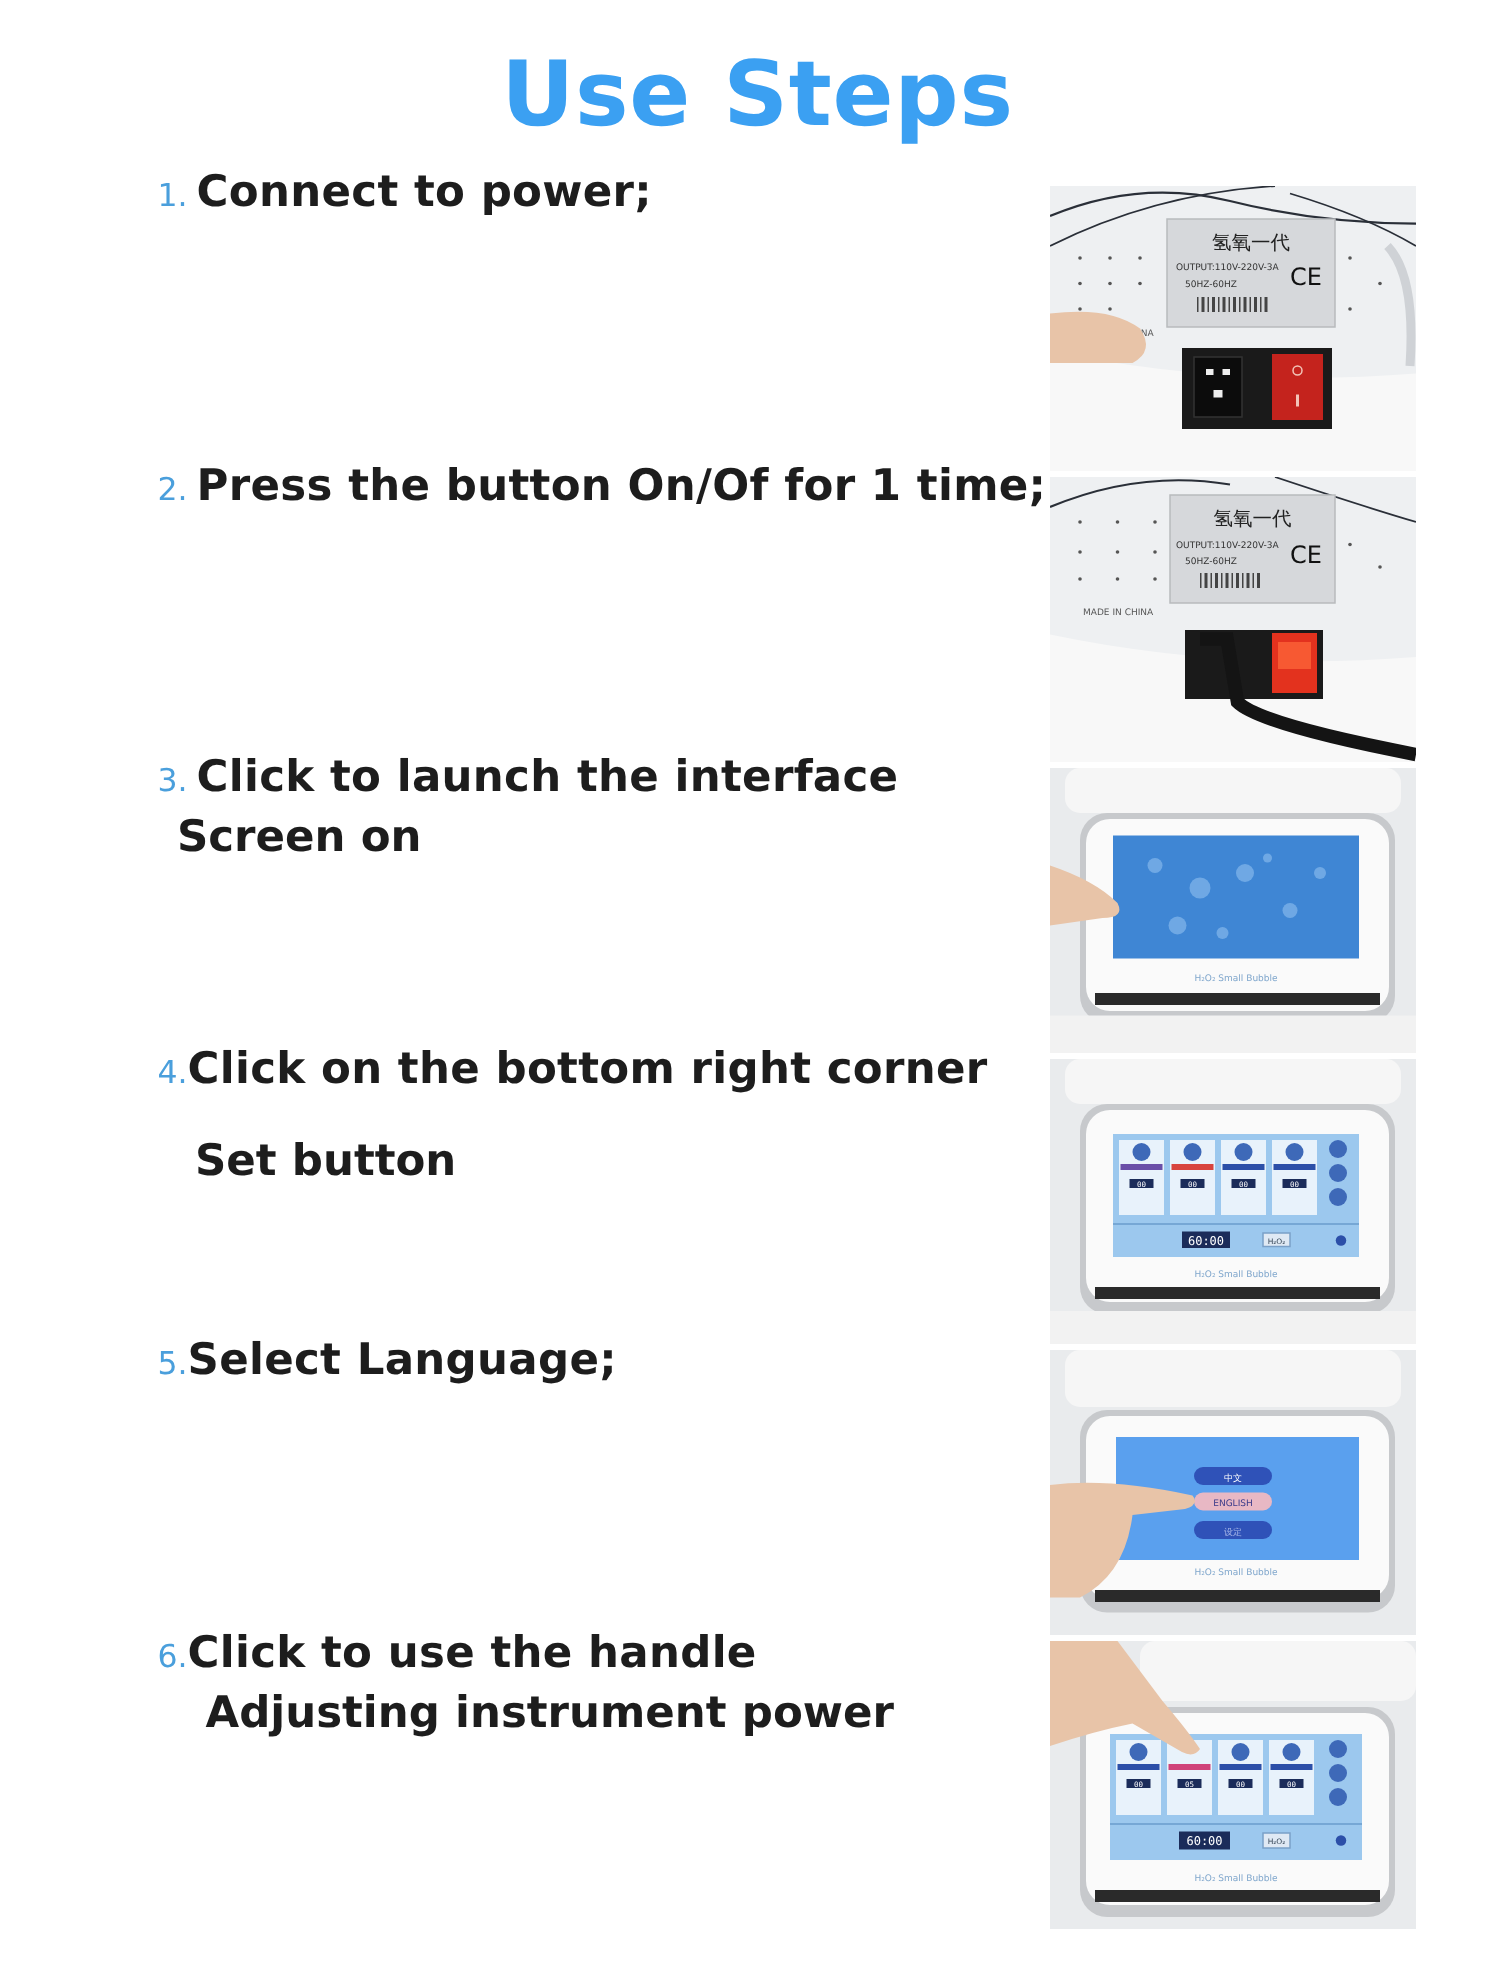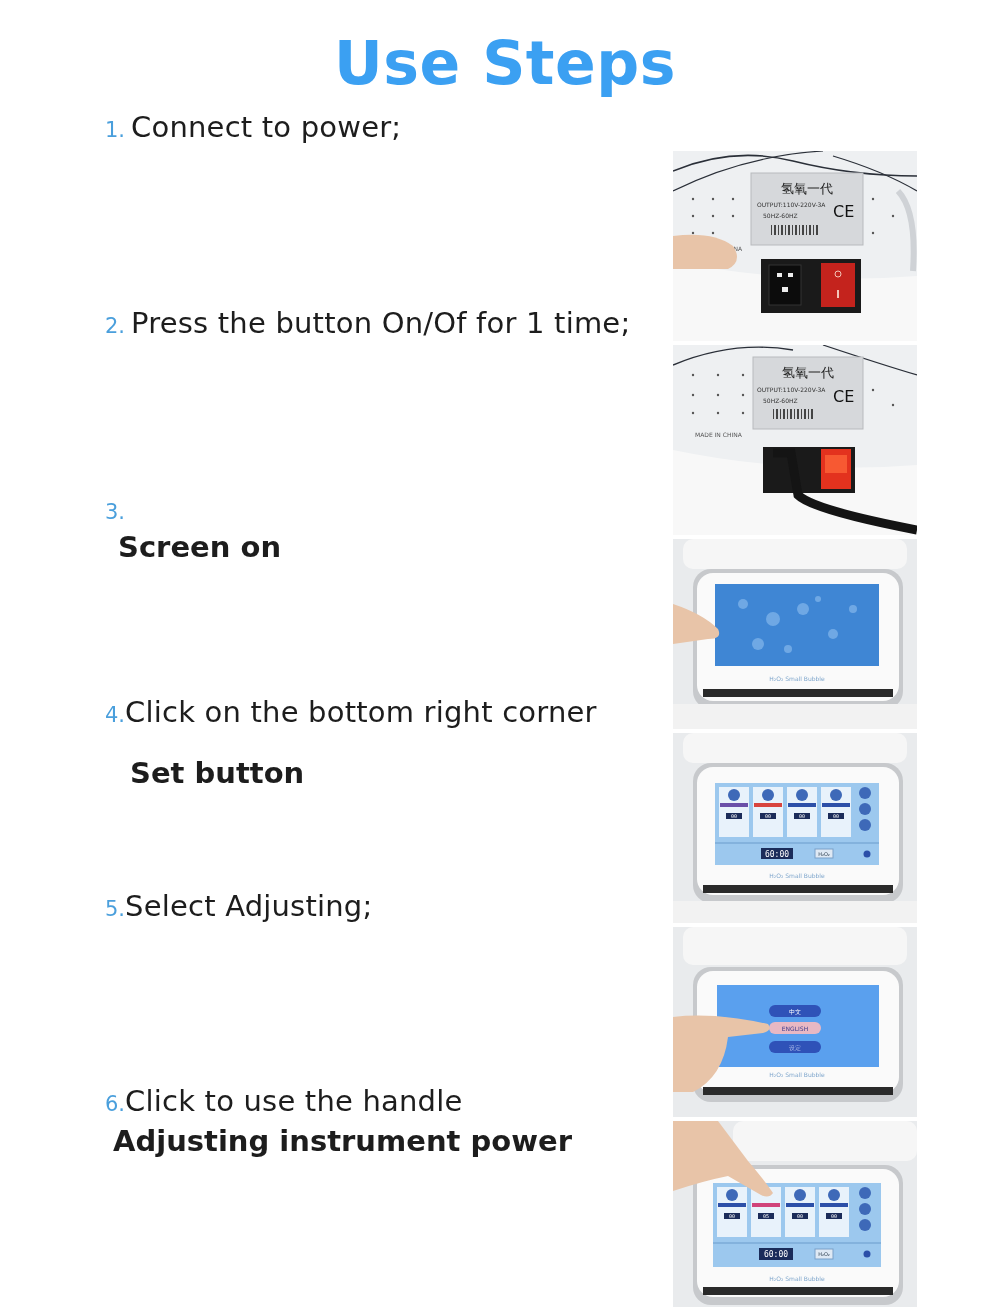--- a/index.html
+++ b/index.html
@@ -7,24 +7,24 @@
   body { position: relative; font-family: "DejaVu Sans", "Liberation Sans", sans-serif; }
 
   .title {
     position: absolute; left: 0; top: 28px; width: 1010px; text-align: center;
     font-size: 60px; font-weight: bold; color: #3ba0f2; letter-spacing: 0.5px;
   }
 
   .step { position: absolute; left: 105px; width: 560px; }
   .step .line { display: flex; align-items: baseline; white-space: nowrap; }
   .step .num { font-size: 21px; color: #4a9fdc; font-weight: normal; margin-right: 6px; }
-  .step .txt { font-size: 29px; font-weight: normal; color: #1d1d1d; letter-spacing: 0.2px; }
+  .step .txt { font-size: 29px; font-weight: bold; color: #1d1d1d; letter-spacing: 0.2px; }
   .step .txt2 { font-size: 29px; font-weight: bold; color: #1d1d1d; display: block; margin-top: 6px; }
 
-  .photo { position: absolute; left: 673px; width: 244px; overflow: hidden; background: #7dd3fc; margin-top: 27px; }
+  .photo { position: absolute; left: 700px; width: 244px; overflow: hidden; background: #7dd3fc; }
   .photo svg { display: block; width: 100%; height: 100%; }
 </style>
 </head>
 <body>
 
 <div class="title">Use Steps</div>
 
 <div class="step" style="top:110px;">
   <div class="line">
     <span class="num">1.</span>
@@ -134,20 +134,21 @@
     <rect x="90" y="102" width="92" height="46" fill="#1a1a1a"></rect>
     <rect x="148" y="104" width="30" height="40" fill="#e3321e"></rect>
     <rect x="152" y="110" width="22" height="18" fill="#ff6a3a" opacity="0.7"></rect>
     <path d="M100 108 L118 108 L125 150 Q140 165 244 185" stroke="#141414" stroke-width="9" fill="none"></path>
   </svg>
 </div>
 
 <div class="step" style="top:500px;">
   <div class="line">
     <span class="num">3.</span>
+    <span class="txt">Click to launch the interface</span>
   </div>
   <span class="txt2" style="margin-left:13px;">Screen on</span>
 </div>
 <div class="photo" style="top:512px;height:190px;">
   <svg viewBox="0 0 244 190">
     <rect width="244" height="190" fill="#e9ebed"></rect>
     <rect x="10" y="0" width="224" height="30" rx="10" fill="#f6f6f6"></rect>
     <rect x="20" y="30" width="210" height="140" rx="18" fill="#c7c9cc"></rect>
     <rect x="24" y="34" width="202" height="128" rx="16" fill="#fafafa"></rect>
     <rect x="42" y="45" width="164" height="82" fill="#3f86d4"></rect>
@@ -215,21 +216,21 @@
     <circle cx="194" cy="121" r="3.5" fill="#2c4fa8"></circle>
     <text x="124" y="145" font-size="6" text-anchor="middle" fill="#7fa6cc" font-family="DejaVu Sans, sans-serif">H₂O₂ Small Bubble</text>
     <rect x="30" y="152" width="190" height="8" fill="#2a2a2a"></rect>
     <rect x="0" y="168" width="244" height="22" fill="#f2f2f2"></rect>
   </svg>
 </div>
 
 <div class="step" style="top:889px;">
   <div class="line">
     <span class="num" style="margin-right:0;">5.</span>
-    <span class="txt">Select Adjusting;</span>
+    <span class="txt">Select Language;</span>
   </div>
 </div>
 <div class="photo" style="top:900px;height:190px;">
   <svg viewBox="0 0 244 190">
     <rect width="244" height="190" fill="#e9ebed"></rect>
     <rect x="10" y="0" width="224" height="38" rx="10" fill="#f6f6f6"></rect>
     <rect x="20" y="40" width="210" height="135" rx="18" fill="#c7c9cc"></rect>
     <rect x="24" y="44" width="202" height="122" rx="16" fill="#fafafa"></rect>
     <rect x="44" y="58" width="162" height="82" fill="#5aa0ee"></rect>
     <rect x="96" y="78" width="52" height="12" rx="6" fill="#2f52b8"></rect>
@@ -242,21 +243,21 @@
     <rect x="30" y="160" width="190" height="8" fill="#2a2a2a"></rect>
     <path d="M0 90 Q40 85 95 97 Q100 103 90 106 L55 110 Q50 150 20 165 L0 165 Z" fill="#e8c4a8"></path>
   </svg>
 </div>
 
 <div class="step" style="top:1084px;">
   <div class="line">
     <span class="num" style="margin-right:0;">6.</span>
     <span class="txt">Click to use the handle</span>
   </div>
-  <span class="txt2" style="margin-left:8px;">Adjusting instrument power</span>
+  <span class="txt2" style="margin-left:32px;">Adjusting instrument power</span>
 </div>
 <div class="photo" style="top:1094px;height:192px;">
   <svg viewBox="0 0 244 192">
     <rect width="244" height="192" fill="#e9ebed"></rect>
     <rect x="60" y="0" width="184" height="40" rx="10" fill="#f6f6f6"></rect>
     <rect x="20" y="44" width="210" height="140" rx="18" fill="#c7c9cc"></rect>
     <rect x="24" y="48" width="202" height="128" rx="16" fill="#fafafa"></rect>
     <rect x="40" y="62" width="168" height="84" fill="#9cc8ee"></rect>
     <g>
       <rect x="44" y="66" width="30" height="50" fill="#e8f2fb"></rect>

